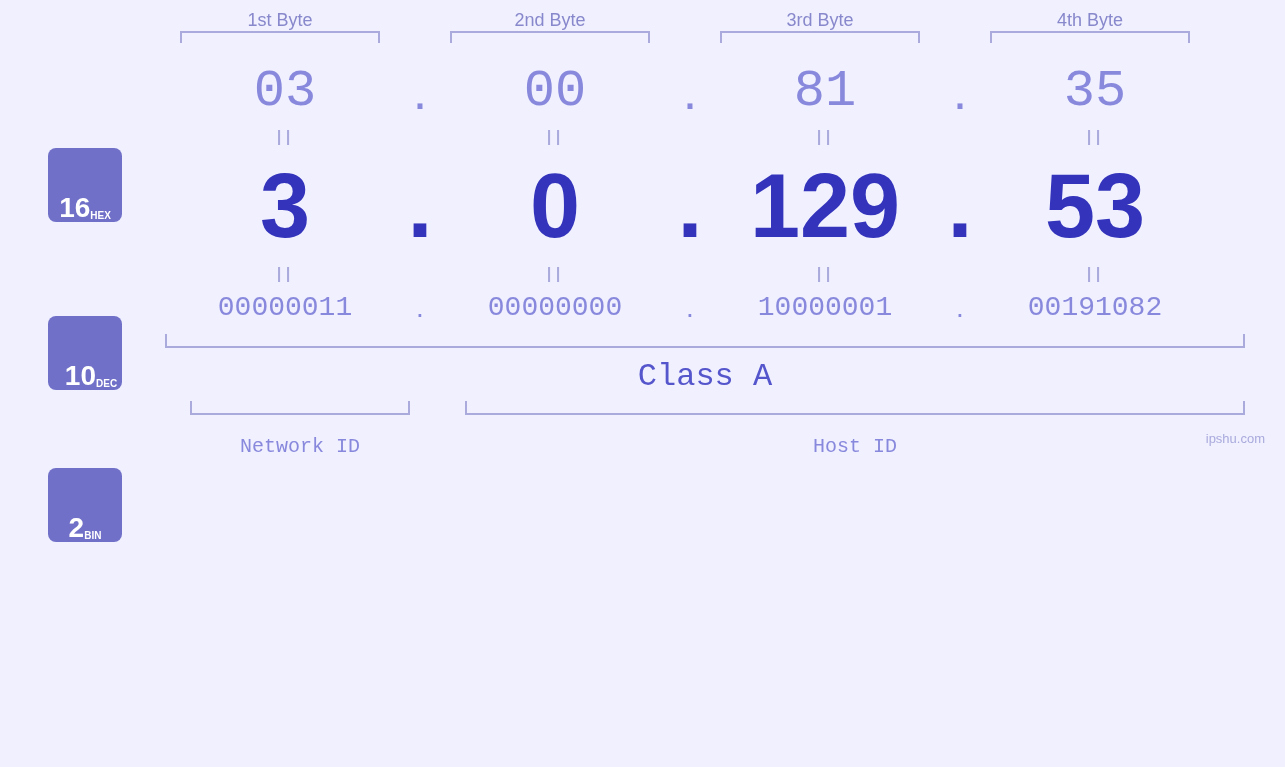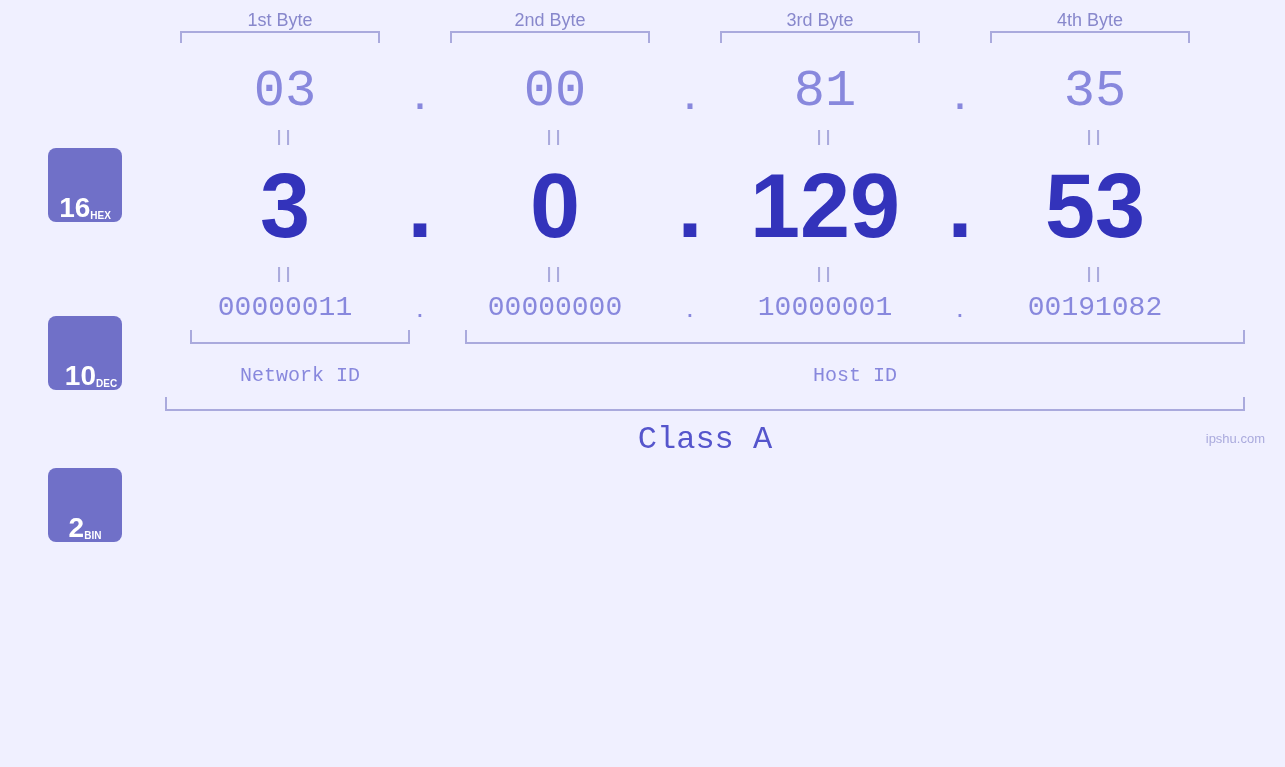--- a/index.html
+++ b/index.html
@@ -297,34 +297,34 @@
     <div class="dot-bin">.</div>
     <div class="cell">
       <span class="cell-value-bin">10000001</span>
     </div>
     <div class="dot-bin">.</div>
     <div class="cell">
       <span class="cell-value-bin">00191082</span>
     </div>
   </div>
 
+  <div style="width:1080px; margin-left:165px; margin-top:10px;">
+    <div class="class-line"></div>
+    <div class="class-label">Class A</div>
+  </div>
+
   <div style="display:flex; width:1080px; margin-left:165px; margin-top:6px; align-items:flex-end;">
 
     <div style="display:flex; flex-direction:column; align-items:center;">
       <div style="width:220px; height:14px; border-bottom: 2px solid #aaaadd; border-left: 2px solid #aaaadd; border-right: 2px solid #aaaadd;"></div>
       <span class="network-id-label">Network ID</span>
     </div>
     <div style="width:30px;"></div>
 
     <div style="display:flex; flex-direction:column; align-items:center; flex:1;">
       <div style="width:100%; height:14px; border-bottom: 2px solid #aaaadd; border-left: 2px solid #aaaadd; border-right: 2px solid #aaaadd;"></div>
       <span class="host-id-label">Host ID</span>
     </div>
   </div>
 
-  <div style="width:1080px; margin-left:165px; margin-top:10px;">
-    <div class="class-line"></div>
-    <div class="class-label">Class A</div>
-  </div>
-
   <div class="watermark">ipshu.com</div>
 
 </div>
 
 </body></html>

